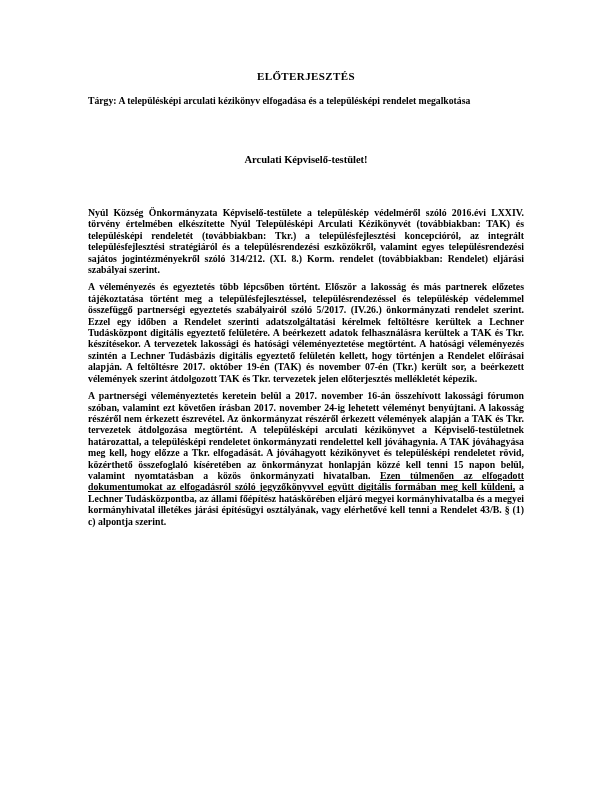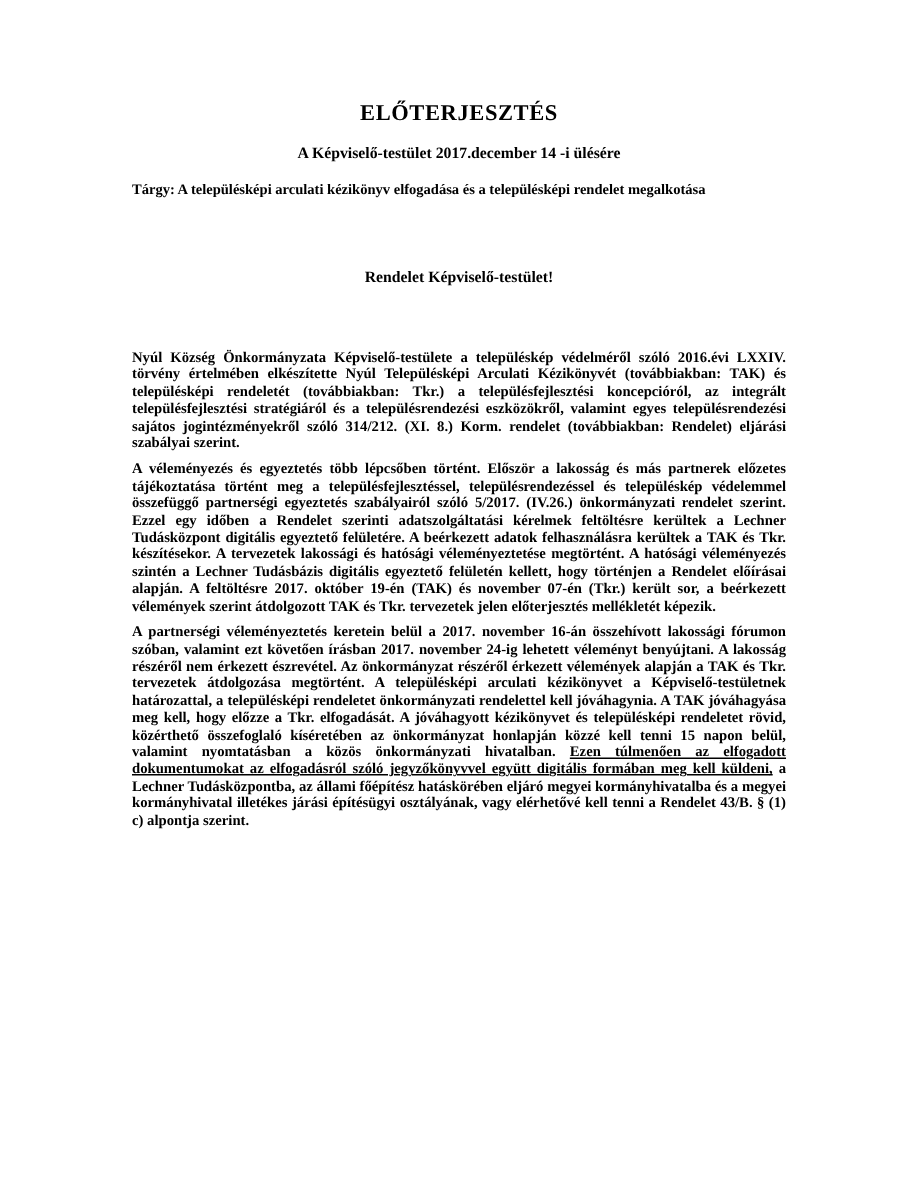--- a/index.html
+++ b/index.html
@@ -15,21 +15,21 @@
     box-sizing: border-box;
     padding: 70px 88px 0 88px;
     font-family: "Liberation Serif", serif;
     color: #000000;
     font-weight: bold;
     overflow: hidden;
   }
   .title {
     margin: 0;
     text-align: center;
-    font-size: 15px;
+    font-size: 11px;
     line-height: 13px;
     letter-spacing: 0.4px;
   }
   .session {
     margin: 14px 0 0 0;
     text-align: center;
     font-size: 10.5px;
     line-height: 12px;
   }
   .subject {
@@ -61,25 +61,24 @@
     text-decoration: underline;
   }
 </style>
 </head>
 <body>
 
 <div class="page">
 
   <h1 class="title">ELŐTERJESZTÉS</h1>
 
-  <h2 class="session">A Képviselő-testület 2017.december 14 -i ülésére</h2>
 
   <h3 class="subject">Tárgy: A településképi arculati kézikönyv elfogadása és a településképi rendelet megalkotása</h3>
 
-  <h2 class="salutation">Rendelet Képviselő-testület!</h2>
+  <h2 class="salutation">Arculati Képviselő-testület!</h2>
 
   <div class="body-text">
 
     <p class="first">Nyúl Község Önkormányzata Képviselő-testülete a településkép védelméről szóló 2016.évi LXXIV. törvény értelmében elkészítette Nyúl Településképi Arculati Kézikönyvét (továbbiakban: TAK) és településképi rendeletét (továbbiakban: Tkr.) a településfejlesztési koncepcióról, az integrált településfejlesztési stratégiáról és a településrendezési eszközökről, valamint egyes településrendezési sajátos jogintézményekről szóló 314/212. (XI. 8.) Korm. rendelet (továbbiakban: Rendelet) eljárási szabályai szerint.</p>
 
     <p>A véleményezés és egyeztetés több lépcsőben történt. Először a lakosság és más partnerek előzetes tájékoztatása történt meg a településfejlesztéssel, településrendezéssel és településkép védelemmel összefüggő partnerségi egyeztetés szabályairól szóló 5/2017. (IV.26.) önkormányzati rendelet szerint. Ezzel egy időben a Rendelet szerinti adatszolgáltatási kérelmek feltöltésre kerültek a Lechner Tudásközpont digitális egyeztető felületére. A beérkezett adatok felhasználásra kerültek a TAK és Tkr. készítésekor. A tervezetek lakossági és hatósági véleményeztetése megtörtént. A hatósági véleményezés szintén a Lechner Tudásbázis digitális egyeztető felületén kellett, hogy történjen a Rendelet előírásai alapján. A feltöltésre 2017. október 19-én (TAK) és november 07-én (Tkr.) került sor, a beérkezett vélemények szerint átdolgozott TAK és Tkr. tervezetek jelen előterjesztés mellékletét képezik.</p>
 
     <p><span>A partnerségi véleményeztetés keretein belül a 2017. november 16-án összehívott lakossági fórumon szóban, valamint ezt követően írásban 2017. november 24-ig lehetett véleményt benyújtani. A lakosság részéről nem érkezett észrevétel. Az önkormányzat részéről érkezett vélemények alapján a TAK és Tkr. tervezetek átdolgozása megtörtént. A településképi arculati kézikönyvet a Képviselő-testületnek határozattal, a településképi rendeletet önkormányzati rendelettel kell jóváhagynia. A TAK jóváhagyása meg kell, hogy előzze a Tkr. elfogadását. A jóváhagyott kézikönyvet és településképi rendeletet rövid, közérthető összefoglaló kíséretében az önkormányzat honlapján közzé kell tenni 15 napon belül, valamint nyomtatásban a közös önkormányzati hivatalban. </span><span class="u">Ezen túlmenően az elfogadott dokumentumokat az elfogadásról szóló jegyzőkönyvvel együtt digitális formában meg kell küldeni,</span><span> a Lechner Tudásközpontba, az állami főépítész hatáskörében eljáró megyei kormányhivatalba és a megyei kormányhivatal illetékes járási építésügyi osztályának, vagy elérhetővé kell tenni a Rendelet 43/B. § (1) c) alpontja szerint.</span></p>
 
   </div>

